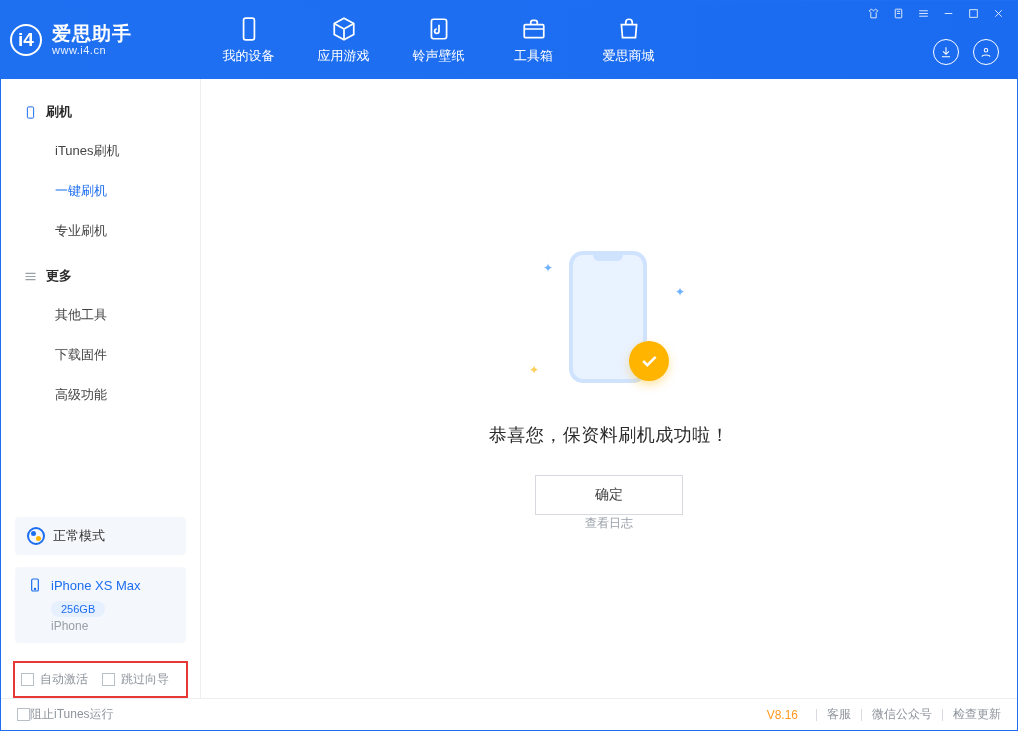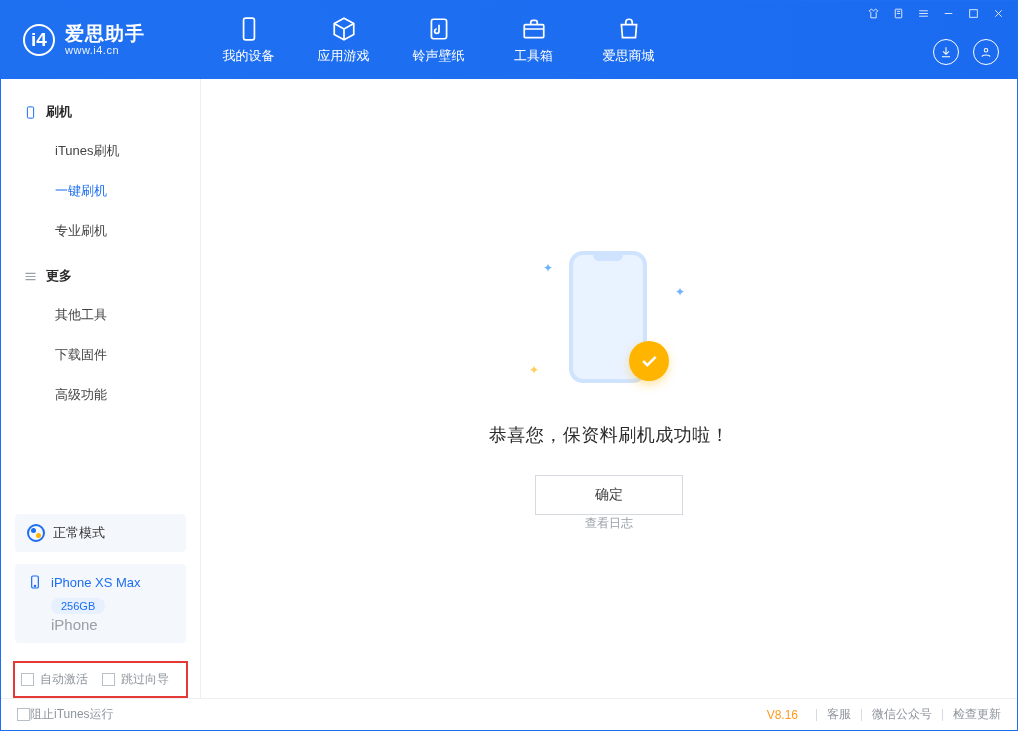--- a/index.html
+++ b/index.html
@@ -1,21 +1,21 @@
 <!DOCTYPE html>
 <html><head>
   <meta charset="utf-8">
   <style>
     * { margin:0; padding:0; box-sizing:border-box; font-family:"Microsoft YaHei","PingFang SC",Arial,sans-serif; }
     body { background:#fff; }
     .app { width:1018px; height:731px; border:1px solid #1d6ef0; display:flex; flex-direction:column; }
 
     
     .header { height:78px; background:linear-gradient(90deg,#1f70f1 0%,#1a6bf0 100%); display:flex; align-items:center; color:#fff; position:relative; }
-    .logo-block { width:200px; display:flex; align-items:flex-start; padding-left:22px; }
+    .logo-block { width:200px; display:flex; align-items:flex-start; padding-left:9px; }
     .logo-icon { width:32px; height:32px; border:2.5px solid #fff; border-radius:50%; display:flex; align-items:center; justify-content:center; font-weight:800; font-size:19px; color:#fff; }
     .logo-text { margin-left:10px; display:flex; flex-direction:column; line-height:1.1; }
     .logo-title { font-size:19px; font-weight:600; letter-spacing:1px; }
     .logo-sub   { font-size:11px; opacity:.9; letter-spacing:.5px; }
     .nav { display:flex; height:100%; }
     .nav-item { width:95px; display:flex; flex-direction:column; align-items:center; justify-content:center; gap:4px; cursor:pointer; font-size:13px; }
     .nav-item.active { background:rgba(255,255,255,.14); }
     .nav-ico { width:28px; height:28px; display:flex; align-items:center; justify-content:center; }
     .nav-ico svg { width:26px; height:26px; fill:none; stroke:#fff; stroke-width:1.6; }
     .hdr-right { position:absolute; right:0; top:0; display:flex; flex-direction:column; align-items:flex-end; padding:6px 12px 0 0; height:100%; justify-content:space-between; }
@@ -41,21 +41,21 @@
     .mode-box { margin:0 14px 12px; background:#f4f7fb; border-radius:4px; padding:10px 12px; display:flex; align-items:center; gap:8px; color:#333; cursor:pointer; }
     .mode-ico { width:18px; height:18px; border:2px solid #1d6ef0; border-radius:50%; position:relative; }
     .mode-ico::before,.mode-ico::after{content:"";position:absolute;width:5px;height:5px;border-radius:50%;}
     .mode-ico::before{background:#1d6ef0;top:2px;left:2px;}
     .mode-ico::after{background:#ffb400;bottom:2px;right:2px;}
 
     .device-box { margin:0 14px 12px; background:#f4f7fb; border-radius:4px; padding:10px 12px; cursor:pointer; }
     .device-hd { display:flex; align-items:center; gap:8px; color:#1d6ef0; font-weight:500; font-size:13px; }
     .dev-ico { width:16px; height:16px; }
     .cap-badge { margin:8px 0 2px 24px; display:inline-block; background:#e6f0ff; color:#1d6ef0; font-size:11px; padding:2px 10px; border-radius:10px; }
-    .dev-sub { margin-left:24px; color:#9aa0a8; font-size:15px; }
+    .dev-sub { margin-left:24px; color:#9aa0a8; font-size:12px; }
 
     .opt-row { margin:6px 12px 0; border:2px solid #e53935; padding:8px 6px; display:flex; gap:14px; align-items:center; color:#8e949c; font-size:12px; }
     .chk { width:13px; height:13px; border:1px solid #b9bfc7; background:#fff; display:inline-block; }
     .opt { display:flex; align-items:center; gap:6px; cursor:pointer; }
 
     
     .main { flex:1; display:flex; flex-direction:column; align-items:center; justify-content:center; position:relative; }
     .illus { width:140px; height:146px; position:relative; }
     .phone { position:absolute; left:30px; top:6px; width:78px; height:132px; border:4px solid #cfe3ff; border-radius:14px; background:#e9f2ff; }
     .phone .notch { position:absolute; top:-2px; left:50%; transform:translateX(-50%); width:30px; height:8px; background:#cfe3ff; border-radius:0 0 6px 6px; }

